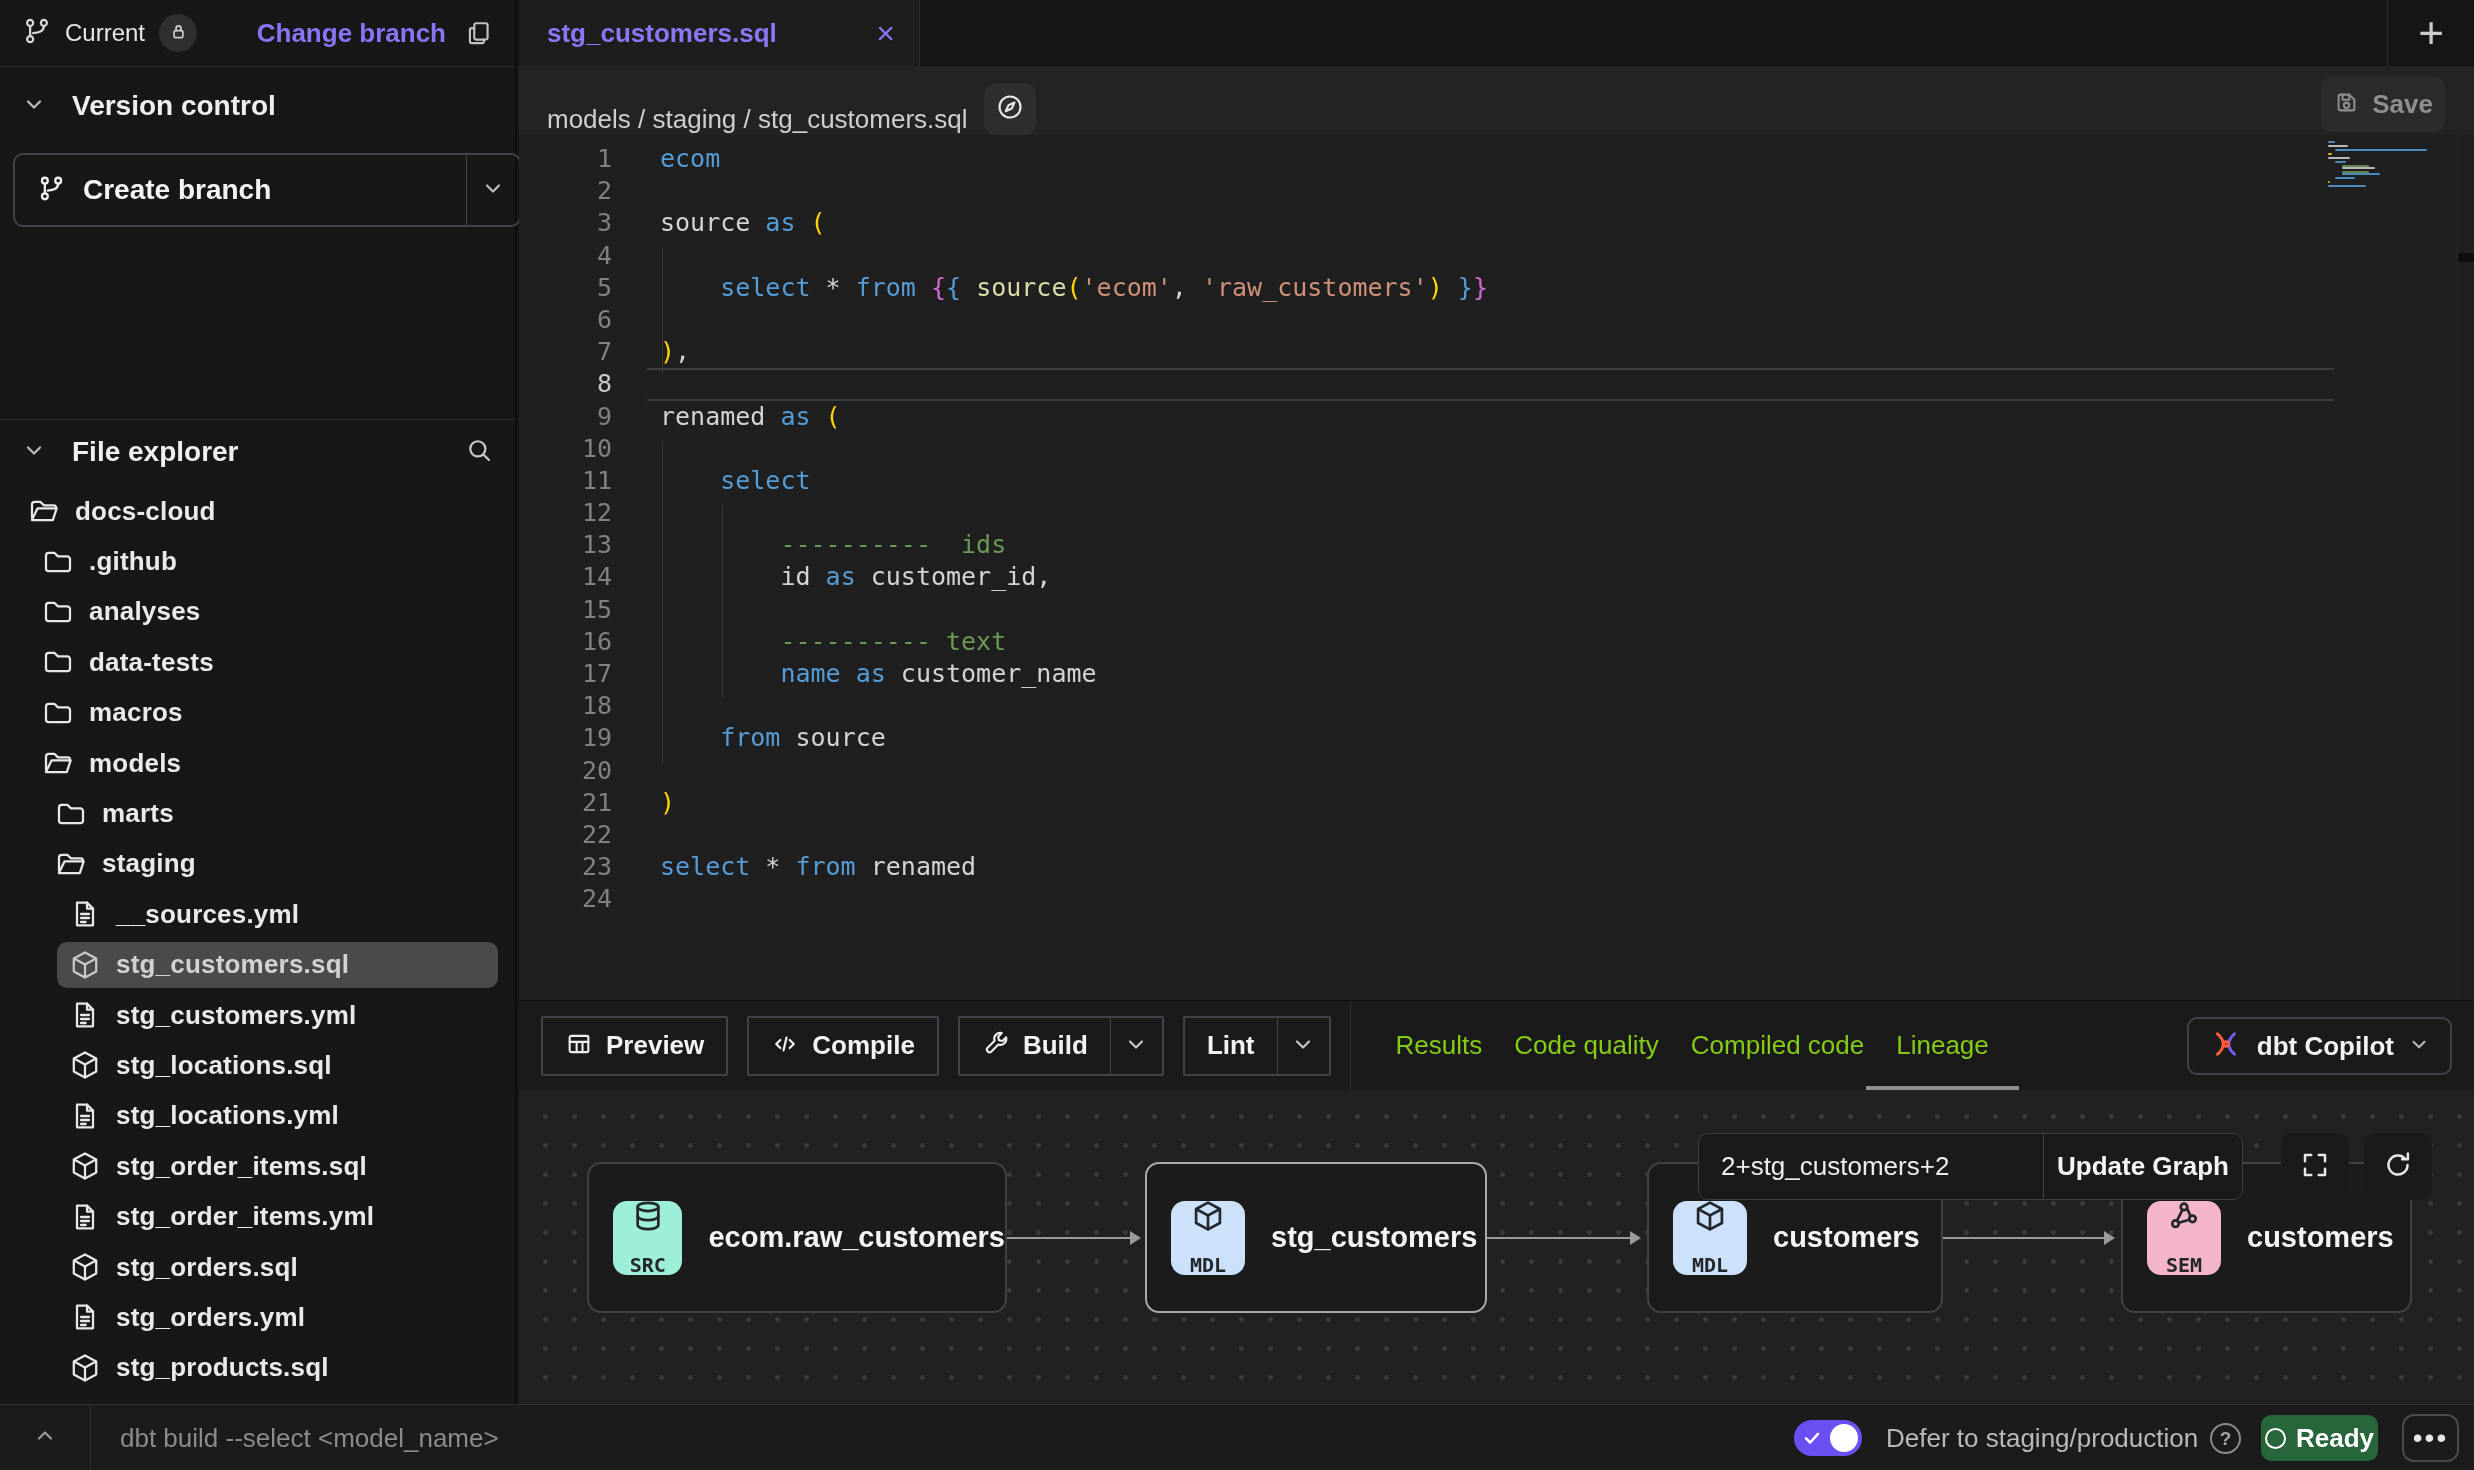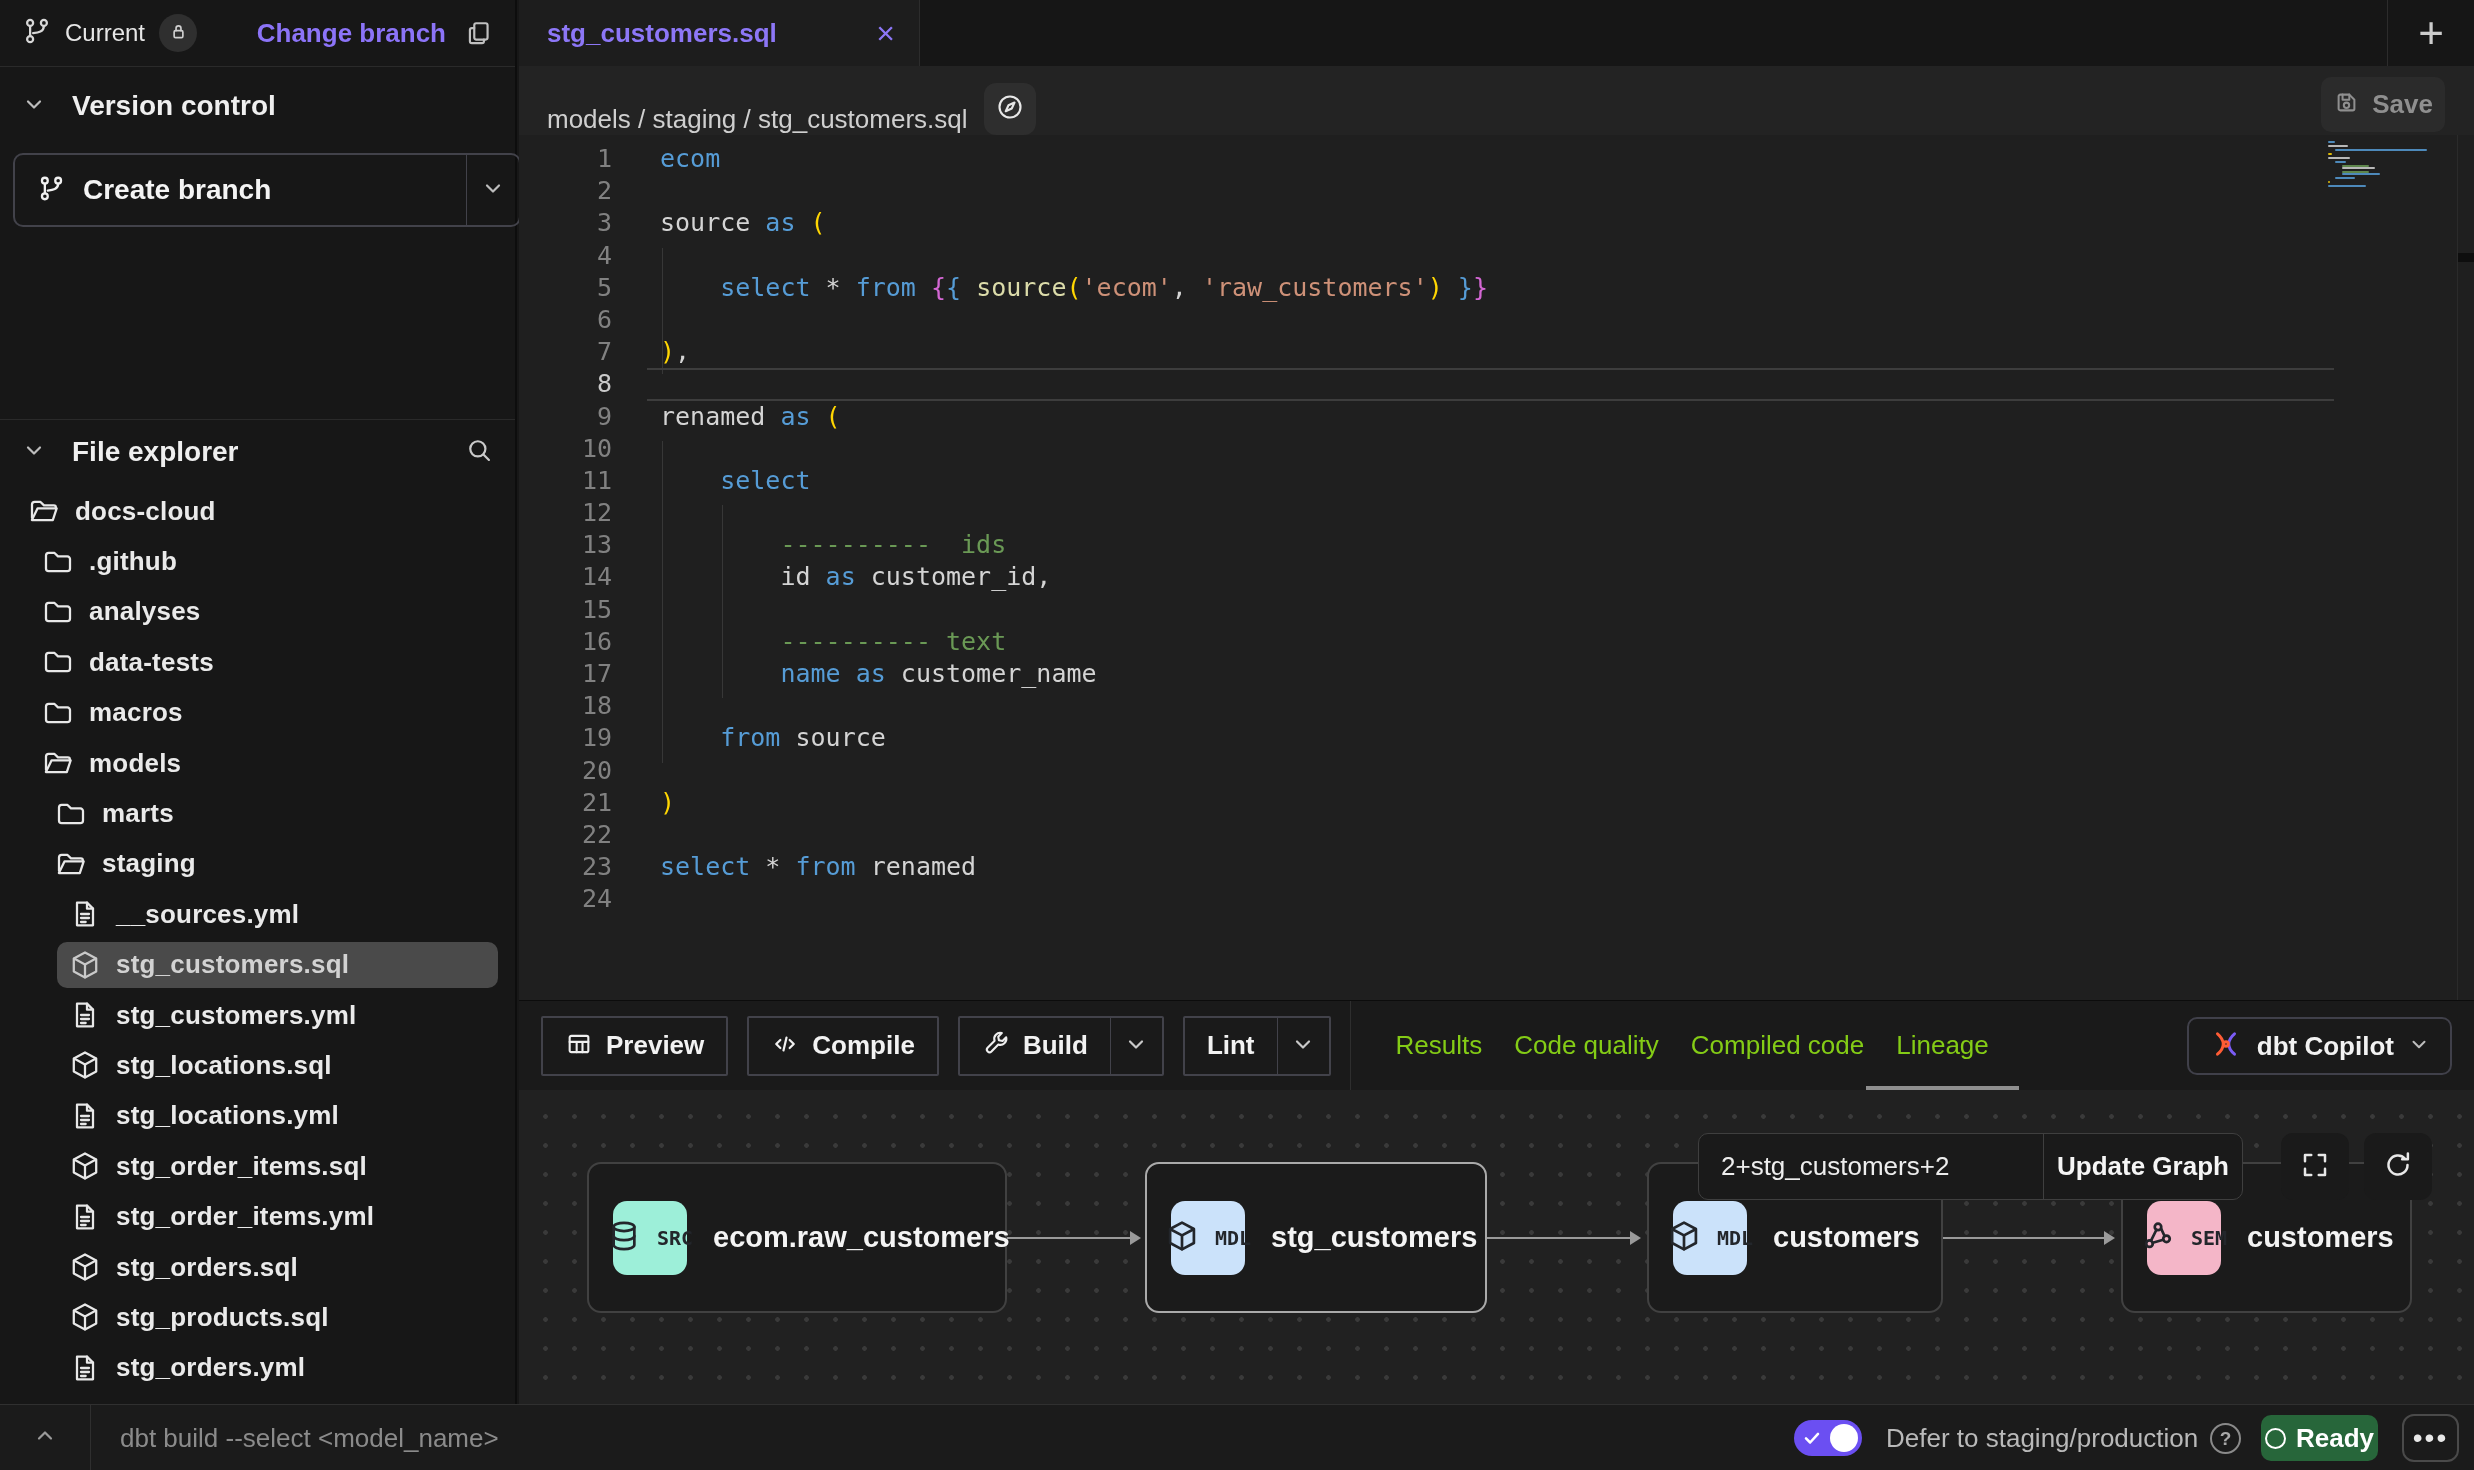--- a/index.html
+++ b/index.html
@@ -78,21 +78,21 @@
   .rtab { position:relative; height:90px; display:flex; align-items:center; margin:0 16px; font-size:26px; color:#84cc16; cursor:pointer; }
   .rtab.active::after { content:''; position:absolute; left:-30px; right:-30px; bottom:0; height:5px; background:#8f8f8f; }
   .copilot-btn { position:absolute; right:22px; top:16px; height:58px; border:2px solid #40404a; border-radius:10px; display:flex; align-items:center; gap:14px; padding:0 20px; cursor:pointer; }
   .copilot-btn .lbl { font-size:26px; font-weight:700; color:#f2f2f2; }
 
   
   #lineage { position:absolute; left:519px; top:1090px; right:0; height:314px; background:#212121;
     background-image:radial-gradient(circle, #3a3a3a 2px, transparent 2.6px); background-size:29px 29px; background-position:12px 12px; overflow:hidden; }
   .ln-node { position:absolute; top:72px; height:151px; background:#1b1b1b; border:2px solid #414141; border-radius:14px; display:flex; align-items:center; padding-left:24px; z-index:2; cursor:pointer; }
   .ln-node.sel { border:2.5px solid #aaaaaa; }
-  .badge { width:74px; height:74px; border-radius:14px; display:flex; flex-direction:row; align-items:center; justify-content:center; gap:16px; }
+  .badge { width:74px; height:74px; border-radius:14px; display:flex; flex-direction:column; align-items:center; justify-content:center; gap:16px; }
   .badge .btxt { font-size:20px; font-weight:700; color:#23262b; font-family:"DejaVu Sans Mono", monospace; }
   .ln-node .nlabel { font-size:29px; font-weight:700; color:#f4f4f4; margin-left:26px; }
   .edge { position:absolute; top:147px; height:2px; background:#9a9a9a; z-index:1; }
   .edge::after { content:''; position:absolute; right:-2px; top:-6px; border-left:11px solid #9a9a9a; border-top:7px solid transparent; border-bottom:7px solid transparent; }
   #edge1 { left:488px; width:132px; }
   #edge2 { left:968px; width:152px; }
   #edge3 { left:1424px; width:170px; }
   .graph-controls { position:absolute; left:1179px; top:43px; height:67px; display:flex; z-index:5; }
   .selector-box { width:545px; height:67px; background:#1a1a1a; border:1px solid #3f3f3f; border-radius:10px; display:flex; overflow:hidden; }
   .selector-input { flex:1; display:flex; align-items:center; padding-left:22px; font-size:26px; color:#ededed; }
@@ -330,36 +330,36 @@
               <path d="M12 2.6 20.4 7.1v9.8L12 21.4 3.6 16.9V7.1z"></path>
               <path d="M3.8 7.2 12 11.6l8.2-4.4"></path>
               <path d="M12 11.6v9.6"></path>
             </svg>
           </span>
           <span class="tlabel">stg_orders.sql</span>
         </div>
         <div class="tree-row">
           <span class="ticon" style="margin-left: 69px;">
             <svg width="32" height="32" viewBox="0 0 24 24" fill="none" stroke="#e8e8e8" stroke-width="1.7" stroke-linecap="round" stroke-linejoin="round">
+              <path d="M6 3.5h7.5l4.5 4.5v12.5H6z"></path>
+              <path d="M13.5 3.5V8H18"></path>
+              <path d="M9 12h6M9 15h6M9 18h3.5"></path>
+            </svg>
+          </span>
+          <span class="tlabel">stg_orders.yml</span>
+        </div>
+        <div class="tree-row">
+          <span class="ticon" style="margin-left: 69px;">
+            <svg width="32" height="32" viewBox="0 0 24 24" fill="none" stroke="#e8e8e8" stroke-width="1.7" stroke-linecap="round" stroke-linejoin="round">
               <path d="M12 2.6 20.4 7.1v9.8L12 21.4 3.6 16.9V7.1z"></path>
               <path d="M3.8 7.2 12 11.6l8.2-4.4"></path>
               <path d="M12 11.6v9.6"></path>
             </svg>
           </span>
           <span class="tlabel">stg_products.sql</span>
-        </div>
-        <div class="tree-row">
-          <span class="ticon" style="margin-left: 69px;">
-            <svg width="32" height="32" viewBox="0 0 24 24" fill="none" stroke="#e8e8e8" stroke-width="1.7" stroke-linecap="round" stroke-linejoin="round">
-              <path d="M6 3.5h7.5l4.5 4.5v12.5H6z"></path>
-              <path d="M13.5 3.5V8H18"></path>
-              <path d="M9 12h6M9 15h6M9 18h3.5"></path>
-            </svg>
-          </span>
-          <span class="tlabel">stg_orders.yml</span>
         </div>
       </div>
   </div>
 
   <div id="tabbar">
     <div class="tab">
       <span class="tab-label">stg_customers.sql</span>
       <span class="tab-close">×</span>
     </div>
     <div class="newtab">

